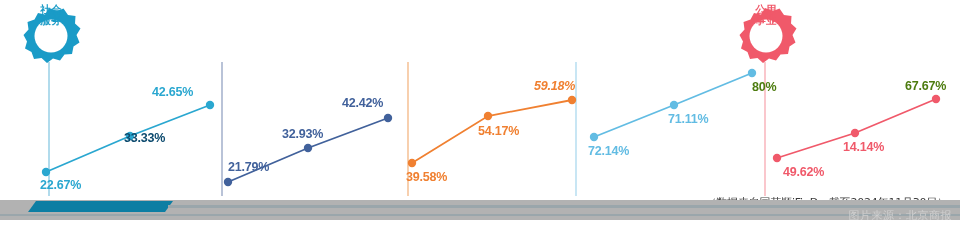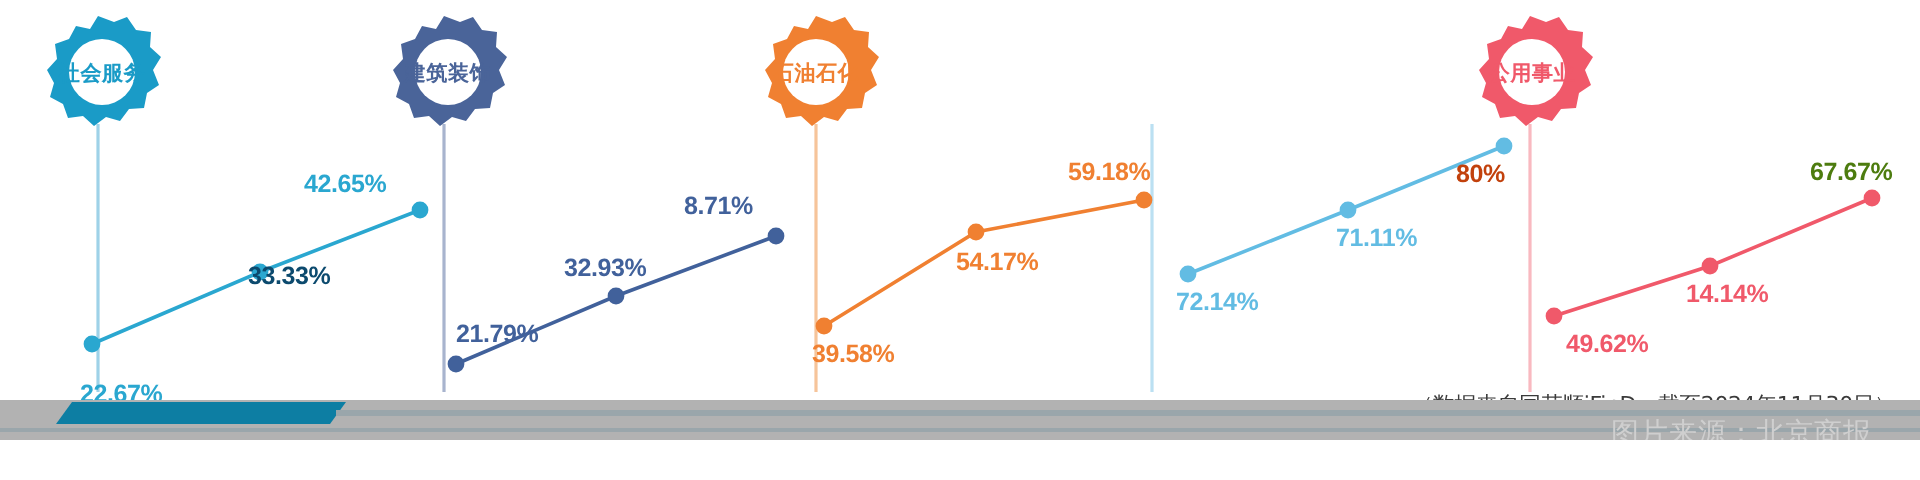--- a/index.html
+++ b/index.html
@@ -52,28 +52,27 @@
     width: 66px;
     height: 64px;
   }
   .gear-label {
     position: absolute;
     left: 0;
     top: 0;
     width: 66px;
     height: 64px;
     display: flex;
-    flex-direction: row;
+    flex-direction: column;
     align-items: center;
-    justify-content: center;
     line-height: 1.02;
     font-size: 10.5px;
     font-weight: bold;
     letter-spacing: 0.3px;
-    font-family: Liberation Sans, sans-serif;
+    font-family: Liberation Mono, monospace;
     white-space: nowrap;
   }
   .gear-label span { display: block; }
 
   
   .value-label {
     position: absolute;
     font-size: 12.5px;
     font-weight: bold;
     letter-spacing: -0.2px;
@@ -120,23 +119,23 @@
     right: 12px;
     top: 195px;
     font-size: 11px;
     color: #3b3b3b;
     font-family: "DejaVu Sans", "Liberation Sans", sans-serif;
     white-space: nowrap;
     letter-spacing: -0.2px;
   }
   .watermark {
     position: absolute;
-    right: 24px;
+    right: 8px;
     top: 208px;
-    font-size: 14px;
+    font-size: 11px;
     color: #cfcfcf;
     font-family: Liberation Serif, serif;
     white-space: nowrap;
     letter-spacing: 0.5px;
   }
 </style>
 </head>
 <body>
 
 <div id="infographic">
@@ -182,72 +181,52 @@
 
       <g>
         <polyline points="777,158 855,133 936,99" fill="none" stroke="#F0596A" stroke-width="1.8"></polyline>
         <circle cx="777" cy="158" r="4.2" fill="#F0596A"></circle>
         <circle cx="855" cy="133" r="4.2" fill="#F0596A"></circle>
         <circle cx="936" cy="99" r="4.2" fill="#F0596A"></circle>
       </g>
     </svg>
   </div>
 
-  <div class="value-label" style="left:40px;  top:178px; color:#2AA7D0;margin-top:12px;">22.67%</div>
+  <div class="value-label" style="left:40px;  top:178px; color:#2AA7D0;">22.67%</div>
   <div class="value-label" style="left:124px; top:131px; color:#0c4a6e;">33.33%</div>
   <div class="value-label" style="left:152px; top:85px;  color:#2AA7D0;">42.65%</div>
 
   <div class="value-label" style="left:228px; top:160px; color:#41619B;">21.79%</div>
   <div class="value-label" style="left:282px; top:127px; color:#41619B;">32.93%</div>
-  <div class="value-label" style="left:342px; top:96px;  color:#41619B;">8.71%</div>
+  <div class="value-label" style="left:342px; top:96px;  color:#41619B;">42.42%</div>
 
   <div class="value-label" style="left:406px; top:170px; color:#F08031;">39.58%</div>
   <div class="value-label" style="left:478px; top:124px; color:#F08031;">54.17%</div>
-  <div class="value-label" style="left:534px; top:79px;  color:#F08031;">59.18%</div>
+  <div class="value-label" style="left:534px; top:79px;  color:#F08031;font-style:italic;">59.18%</div>
 
   <div class="value-label" style="left:588px; top:144px; color:#62BCE3;">72.14%</div>
   <div class="value-label" style="left:668px; top:112px; color:#62BCE3;">71.11%</div>
-  <div class="value-label" style="left:728px; top:80px;  color:#c2410c;">80%</div>
+  <div class="value-label" style="left:752px; top:80px;  color:#4d7c0f;">80%</div>
 
   <div class="value-label" style="left:771px; top:165px; color:#F0596A;margin-left:12px;">49.62%</div>
   <div class="value-label" style="left:843px; top:140px; color:#F0596A;">14.14%</div>
   <div class="value-label" style="left:905px; top:79px;  color:#4d7c0f;">67.67%</div>
 
   <div class="gear-badge" style="left:49px;">
     <svg class="gear-svg" viewBox="0 0 66 64">
       <path d="M33 2 L41 5 L47.5 2.5 L52 9 L59.5 10 L59 17.5 L64.5 22.5 L60.5 29 L63.5 36.5 L57.5 40.5 L56 48 L48.5 48.5 L44 54.5 L37 52.5 L31 57 L25.5 52 L18 53 L15.5 46 L9 42.5 L11 35.5 L7.5 29 L12.5 23.5 L11.5 16 L18.5 13.5 L22 7 L29 8.5 Z" fill="#1A9BC7"></path>
       <circle cx="35" cy="30" r="16.5" fill="#ffffff"></circle>
     </svg>
     <div class="gear-label" style="color:#1A9BC7; transform:translate(2px,-1px);">
       <span>社会</span>
       <span>服务</span>
     </div>
   </div>
 
-  <div class="gear-badge" style="left:222px;">
-    <svg class="gear-svg" viewBox="0 0 66 64">
-      <path d="M33 2 L41 5 L47.5 2.5 L52 9 L59.5 10 L59 17.5 L64.5 22.5 L60.5 29 L63.5 36.5 L57.5 40.5 L56 48 L48.5 48.5 L44 54.5 L37 52.5 L31 57 L25.5 52 L18 53 L15.5 46 L9 42.5 L11 35.5 L7.5 29 L12.5 23.5 L11.5 16 L18.5 13.5 L22 7 L29 8.5 Z" fill="#4A6499"></path>
-      <circle cx="35" cy="30" r="16.5" fill="#ffffff"></circle>
-    </svg>
-    <div class="gear-label" style="color:#4A6499; transform:translate(2px,-1px);">
-      <span>建筑</span>
-      <span>装饰</span>
-    </div>
-  </div>
-
-  <div class="gear-badge" style="left:408px;">
-    <svg class="gear-svg" viewBox="0 0 66 64">
-      <path d="M33 2 L41 5 L47.5 2.5 L52 9 L59.5 10 L59 17.5 L64.5 22.5 L60.5 29 L63.5 36.5 L57.5 40.5 L56 48 L48.5 48.5 L44 54.5 L37 52.5 L31 57 L25.5 52 L18 53 L15.5 46 L9 42.5 L11 35.5 L7.5 29 L12.5 23.5 L11.5 16 L18.5 13.5 L22 7 L29 8.5 Z" fill="#F08031"></path>
-      <circle cx="33" cy="30" r="16.5" fill="#ffffff"></circle>
-    </svg>
-    <div class="gear-label" style="color:#F08031; transform:translate(0px,-1px);">
-      <span>石油</span>
-      <span>石化</span>
-    </div>
-  </div>
+
 
 
   <div class="gear-badge" style="left:765px;">
     <svg class="gear-svg" viewBox="0 0 66 64">
       <path d="M33 2 L41 5 L47.5 2.5 L52 9 L59.5 10 L59 17.5 L64.5 22.5 L60.5 29 L63.5 36.5 L57.5 40.5 L56 48 L48.5 48.5 L44 54.5 L37 52.5 L31 57 L25.5 52 L18 53 L15.5 46 L9 42.5 L11 35.5 L7.5 29 L12.5 23.5 L11.5 16 L18.5 13.5 L22 7 L29 8.5 Z" fill="#F0596A"></path>
       <circle cx="34" cy="30" r="16.5" fill="#ffffff"></circle>
     </svg>
     <div class="gear-label" style="color:#F0596A; transform:translate(1px,-1px);">
       <span>公用</span>
       <span>事业</span>

